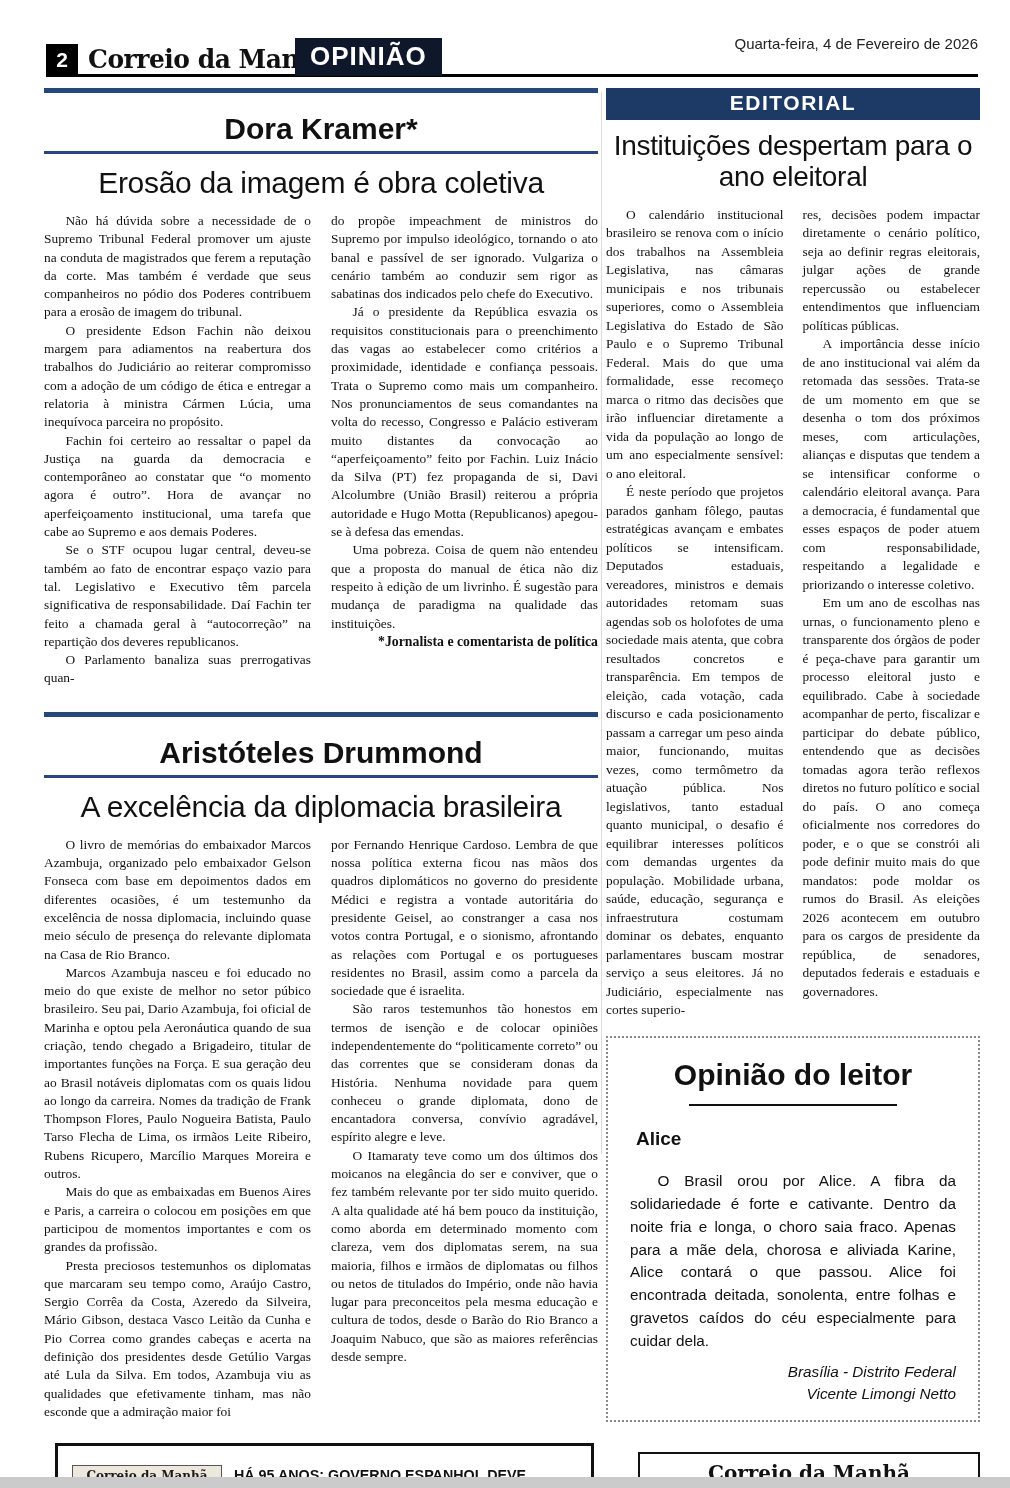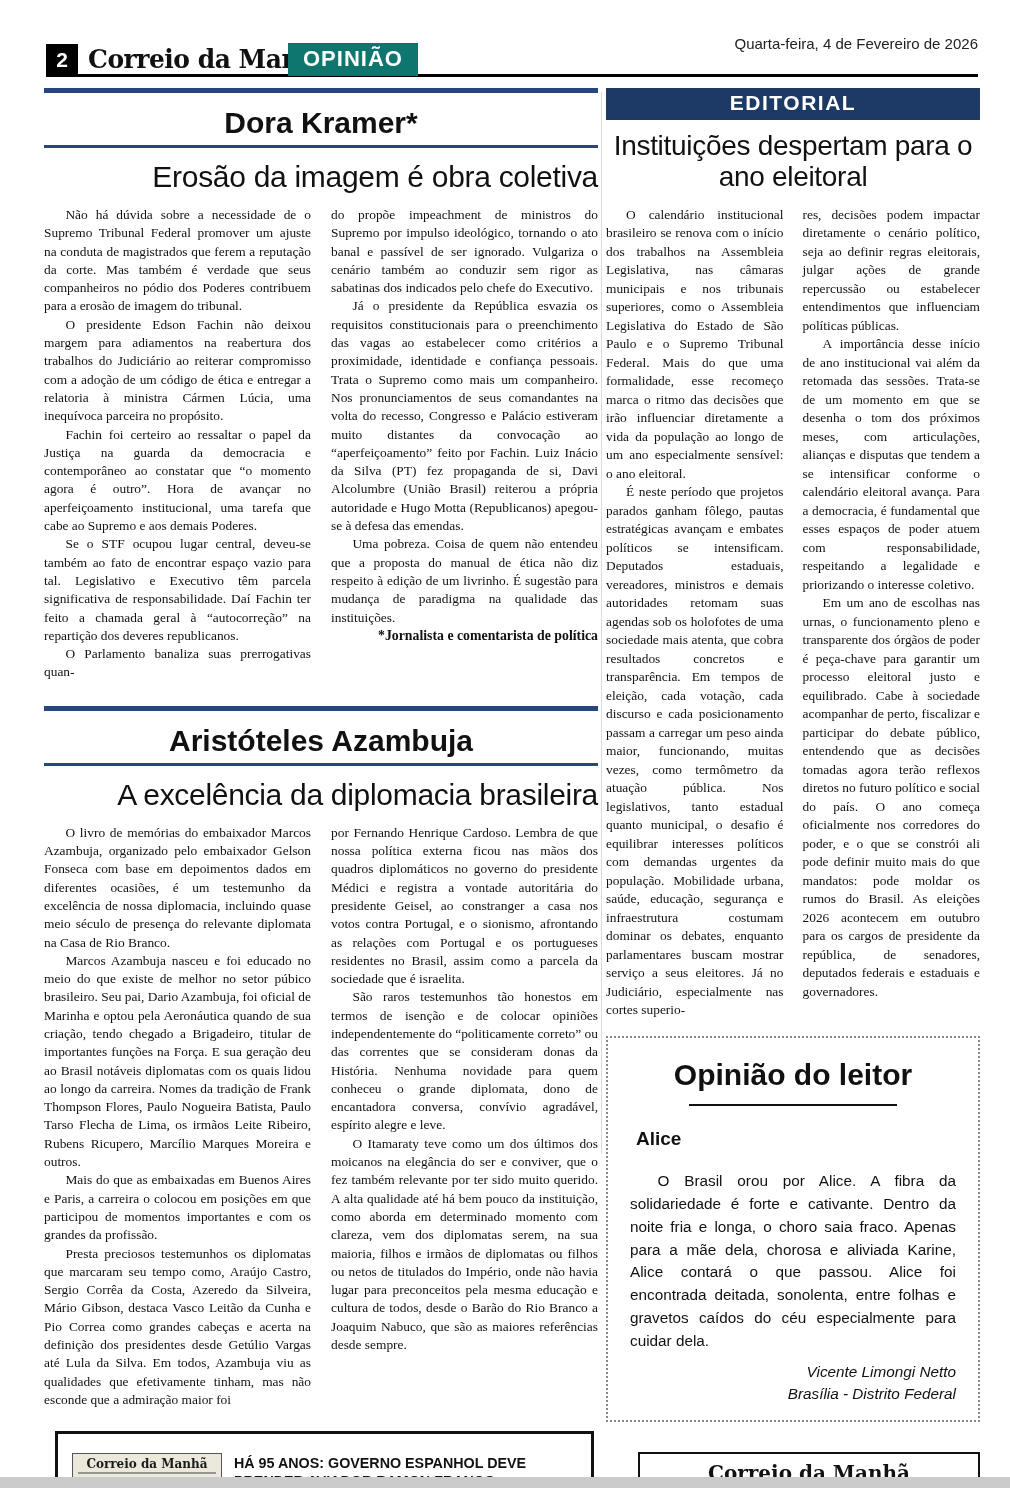--- a/index.html
+++ b/index.html
@@ -5,37 +5,37 @@
   html,body{margin:0;padding:0;background:#fff;}
   .page{position:relative;width:1010px;height:1488px;background:#fff;color:#111;
         font-family:"Liberation Serif",serif;overflow:hidden;}
   
   .hdr{position:absolute;top:40px;left:46px;right:32px;height:34px;border-bottom:3px solid #000;}
   .pagenum{position:absolute;left:0;bottom:-2px;width:32px;height:32px;background:#000;color:#fff;
            font-family:"Liberation Sans",sans-serif;font-weight:bold;font-size:21px;
            display:flex;align-items:center;justify-content:center;}
   .logo{position:absolute;left:42px;bottom:0;font-family:"DejaVu Serif",serif;font-weight:bold;
         font-size:25px;letter-spacing:-0.5px;transform:scaleY(1.05);}
-  .sectionbadge{position:absolute;left:242px;bottom:-2px;background:#0f766e;color:#fff;
-        font-family:"Liberation Sans",sans-serif;font-weight:bold;font-size:22px;
+  .sectionbadge{position:absolute;left:249px;bottom:-2px;background:#0f172a;color:#fff;
+        font-family:"Liberation Sans",sans-serif;font-weight:bold;font-size:26px;
         padding:3px 15px 4px;letter-spacing:1px;}
   .eddate{position:absolute;right:0;bottom:22px;font-family:"Liberation Sans",sans-serif;
         font-size:15px;color:#222;}
   
   .main{position:absolute;top:88px;left:44px;width:936px;display:flex;gap:8px;}
   .colL{width:554px;flex:none;}
   .colR{width:374px;flex:none;}
   .vdiv{position:absolute;left:601px;top:92px;height:1062px;width:1px;background:#dcdcdc;}
   
   .brule{background:#27477c;height:5px;}
   .brule.thin{height:3px;}
   .byline{font-family:"Liberation Sans",sans-serif;font-weight:bold;font-size:30px;
-          text-align:center;margin:13px 0 5px;white-space:nowrap;}
+          text-align:center;margin:19px 0 5px;white-space:nowrap;}
   .headline{font-family:"Liberation Sans",sans-serif;font-weight:normal;font-size:30px;
-          text-align:right;margin:12px 0 12px;letter-spacing:-0.3px;white-space:nowrap;}
+          text-align:center;margin:12px 0 12px;letter-spacing:-0.3px;white-space:nowrap;}
   .cols{display:flex;gap:20px;text-align:justify;font-size:13.4px;line-height:1.365;}
   .cols .col{flex:1;min-width:0;}
   .cols p{margin:0;text-indent:1.6em;}
   .cols p.cont{text-indent:0;}
   .signature{font-weight:bold;text-align:right;text-indent:0;margin-top:18px;font-size:13.8px;}
   .art2{margin-top:24px;}
   
   .edbar{background:#1d3a66;color:#fff;font-family:"Liberation Sans",sans-serif;font-weight:bold;
          font-size:21px;text-align:center;padding:3px 0 5px;letter-spacing:1.5px;}
   .edheadline{font-family:"Liberation Sans",sans-serif;font-weight:normal;font-size:28px;
@@ -106,21 +106,21 @@
             <p class="cont">do propõe impeachment de ministros do Supremo por impulso ideológico, tornando o ato banal e passível de ser ignorado. Vulgariza o cenário também ao conduzir sem rigor as sabatinas dos indicados pelo chefe do Executivo.</p>
             <p>Já o presidente da República esvazia os requisitos constitucionais para o preenchimento das vagas ao estabelecer como critérios a proximidade, identidade e confiança pessoais. Trata o Supremo como mais um companheiro. Nos pronunciamentos de seus comandantes na volta do recesso, Congresso e Palácio estiveram muito distantes da convocação ao “aperfeiçoamento” feito por Fachin. Luiz Inácio da Silva (PT) fez propaganda de si, Davi Alcolumbre (União Brasil) reiterou a própria autoridade e Hugo Motta (Republicanos) apegou-se à defesa das emendas.</p>
             <p>Uma pobreza. Coisa de quem não entendeu que a proposta do manual de ética não diz respeito à edição de um livrinho. É sugestão para mudança de paradigma na qualidade das instituições.</p>
             <p class="signature">*Jornalista e comentarista de política</p>
           </div>
         </div>
       </article>
 
       <article class="art2">
         <div class="brule"></div>
-        <h2 class="byline">Aristóteles Azambuja</h2>
+        <h2 class="byline">Aristóteles Drummond</h2>
         <div class="brule thin"></div>
         <h1 class="headline">A excelência da diplomacia brasileira</h1>
         <div class="cols">
           <div class="col">
             <p>O livro de memórias do embaixador Marcos Azambuja, organizado pelo embaixador Gelson Fonseca com base em depoimentos dados em diferentes ocasiões, é um testemunho da excelência de nossa diplomacia, incluindo quase meio século de presença do relevante diplomata na Casa de Rio Branco.</p>
             <p>Marcos Azambuja nasceu e foi educado no meio do que existe de melhor no setor púbico brasileiro. Seu pai, Dario Azambuja, foi oficial de Marinha e optou pela Aeronáutica quando de sua criação, tendo chegado a Brigadeiro, titular de importantes funções na Força. E sua geração deu ao Brasil notáveis diplomatas com os quais lidou ao longo da carreira. Nomes da tradição de Frank Thompson Flores, Paulo Nogueira Batista, Paulo Tarso Flecha de Lima, os irmãos Leite Ribeiro, Rubens Ricupero, Marcílio Marques Moreira e outros.</p>
             <p>Mais do que as embaixadas em Buenos Aires e Paris, a carreira o colocou em posições em que participou de momentos importantes e com os grandes da profissão.</p>
             <p>Presta preciosos testemunhos os diplomatas que marcaram seu tempo como, Araújo Castro, Sergio Corrêa da Costa, Azeredo da Silveira, Mário Gibson, destaca Vasco Leitão da Cunha e Pio Correa como grandes cabeças e acerta na definição dos presidentes desde Getúlio Vargas até Lula da Silva. Em todos, Azambuja viu as qualidades que efetivamente tinham, mas não esconde que a admiração maior foi</p>
           </div>
           <div class="col">
@@ -186,22 +186,22 @@
           </div>
         </div>
       </article>
 
       <section class="readerbox">
         <h2 class="readertitle">Opinião do leitor</h2>
         <div class="readerline"></div>
         <h3 class="readersub">Alice</h3>
         <p class="readerbody">O Brasil orou por Alice. A fibra da solidariedade é forte e cativante. Dentro da noite fria e longa, o choro saia fraco. Apenas para a mãe dela, chorosa e aliviada Karine, Alice contará o que passou. Alice foi encontrada deitada, sonolenta, entre folhas e gravetos caídos do céu especialmente para cuidar dela.</p>
         <div class="readersig">
+          <div>Brasília - Distrito Federal</div>
           <div>Vicente Limongi Netto</div>
-          <div>Brasília - Distrito Federal</div>
         </div>
       </section>
 
       <section class="mast">
         <div class="mastname">Correio da Manhã</div>
         <div class="mastfound">Fundado em 15 de junho de 1901</div>
         <div class="mastfounders">Edmundo Bittencourt (1901-1929) • Paulo Bittencourt (1929-1963) • Niomar Moniz Sodré Bittencourt (1963-1969)</div>
 
       </section>
 

